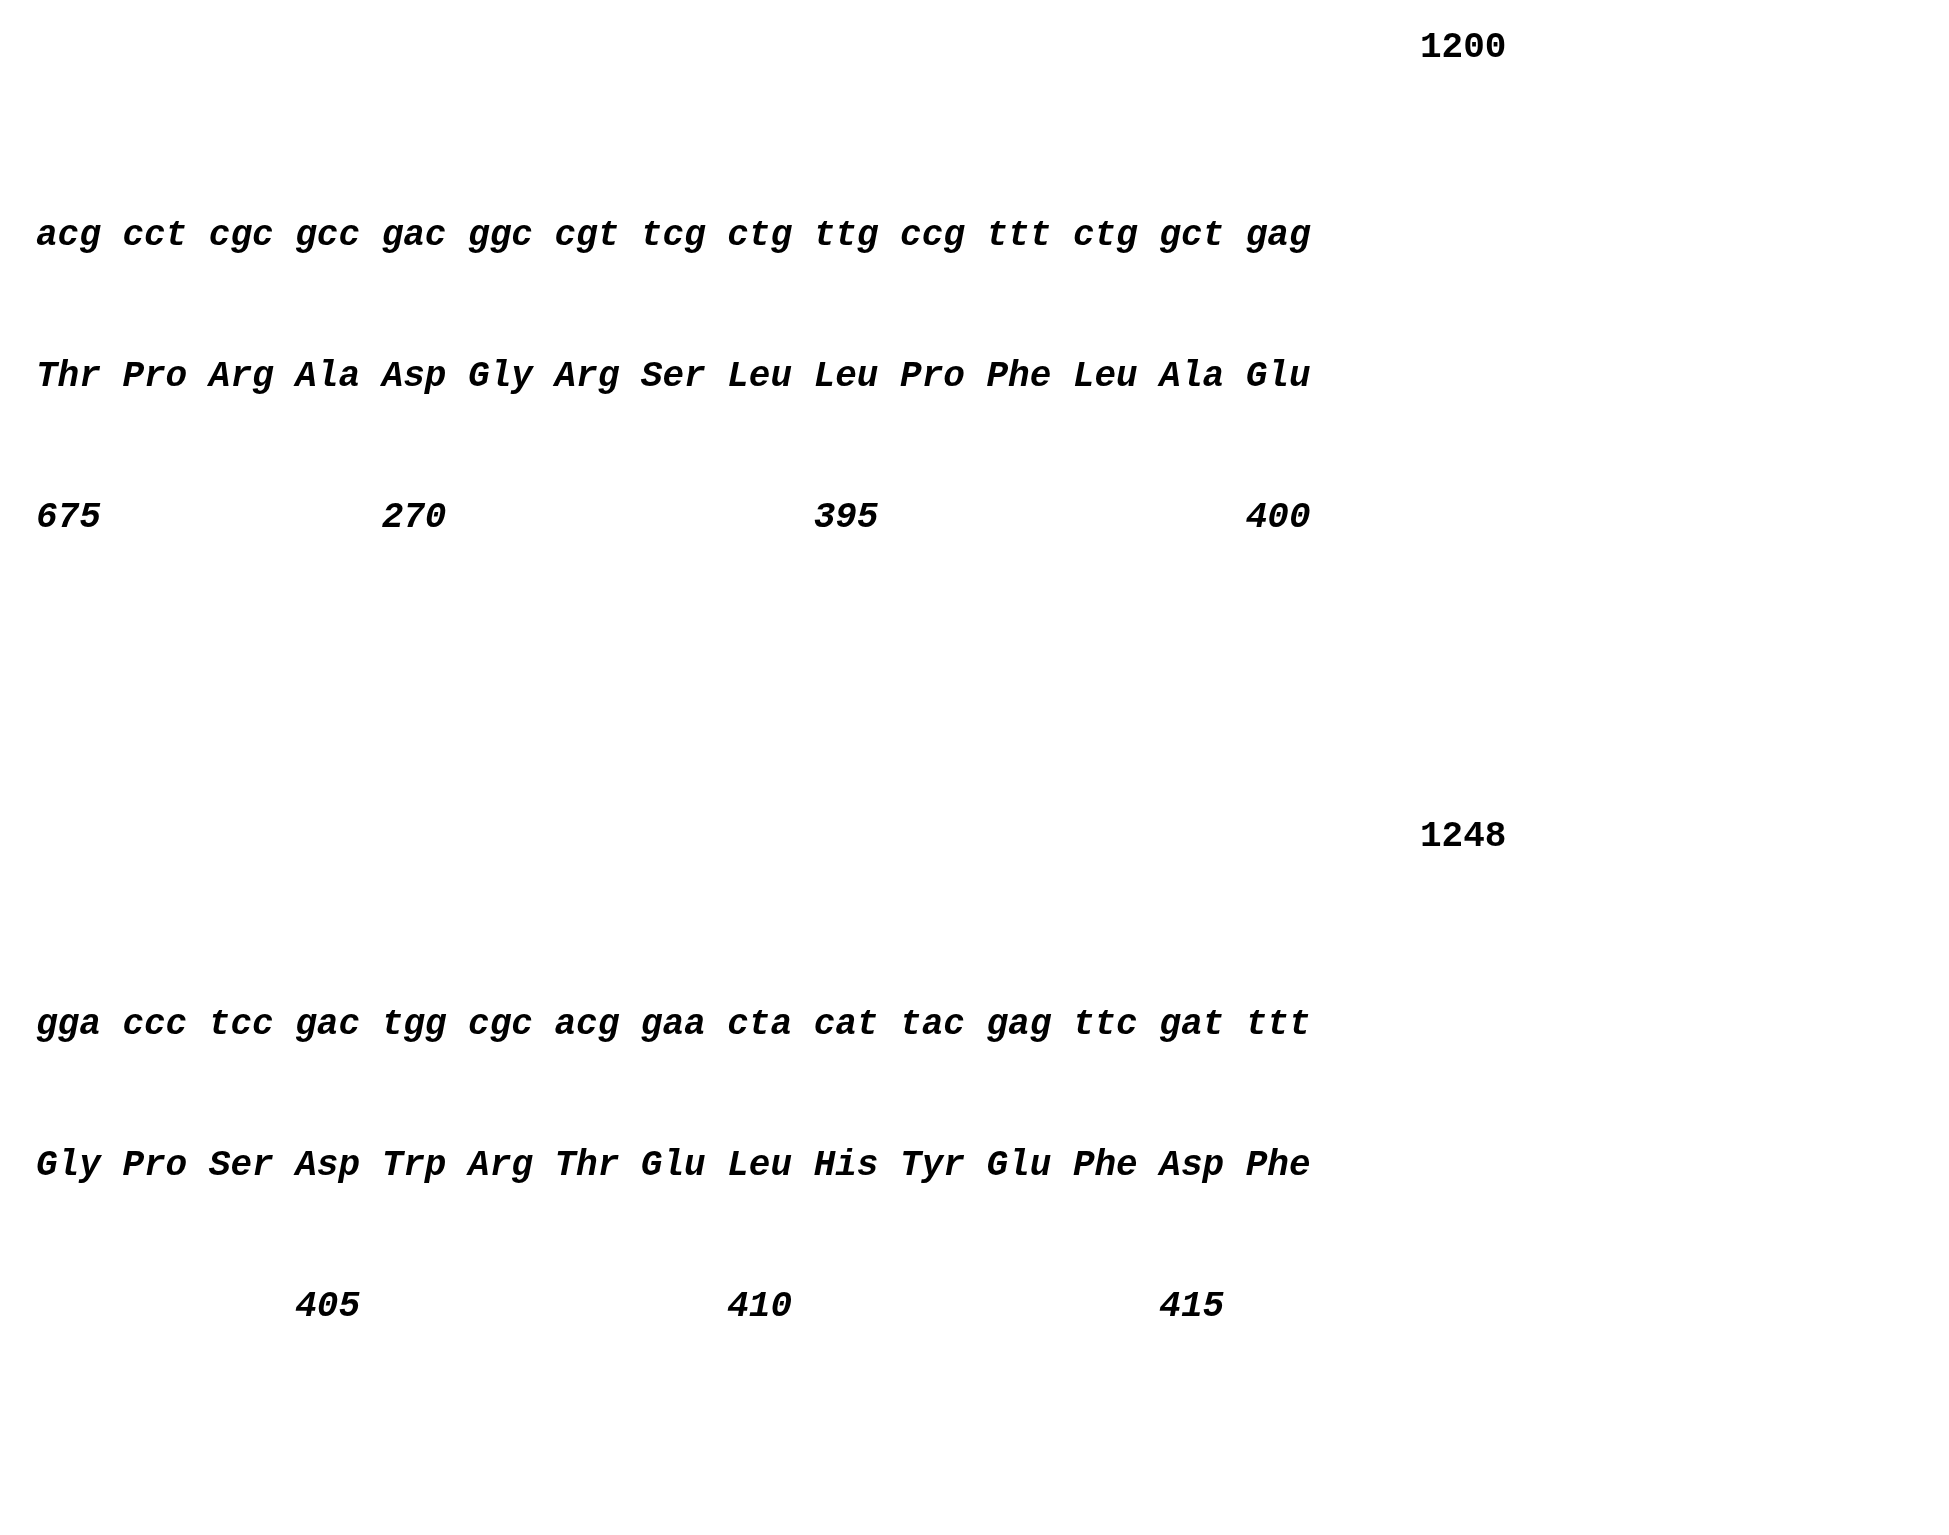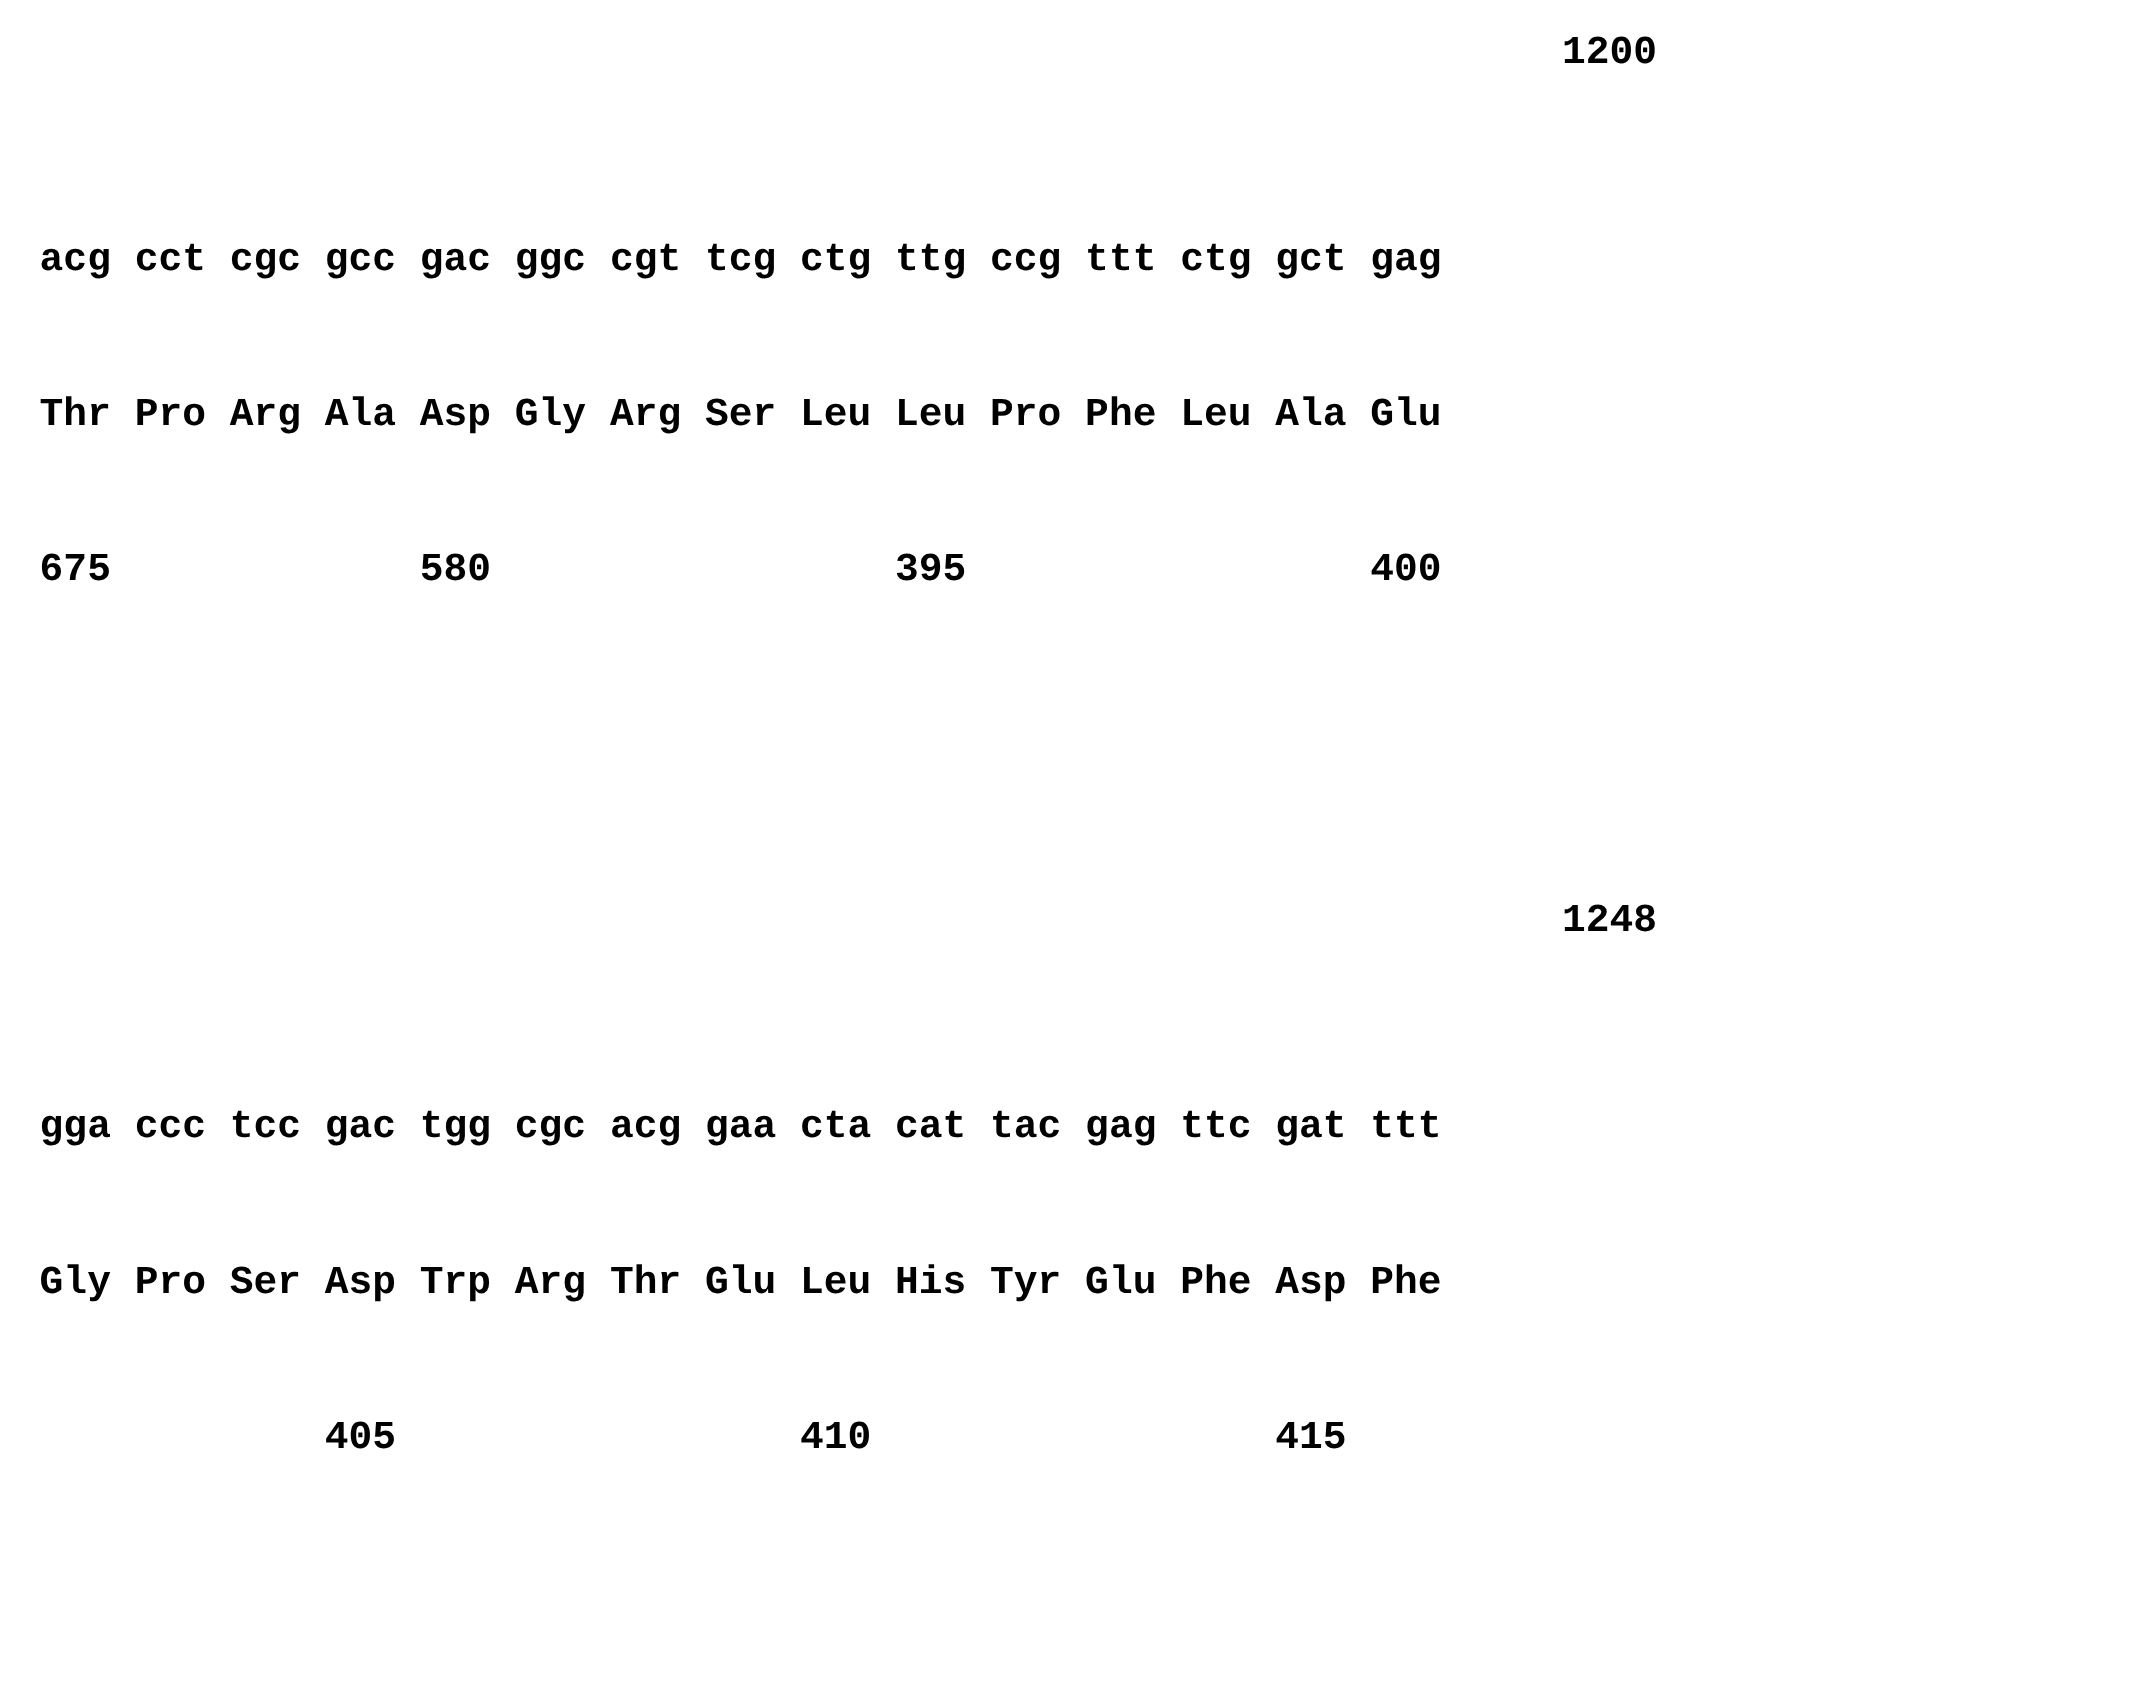--- a/index.html
+++ b/index.html
@@ -12,21 +12,21 @@
   .page { width: 1949px; height: 1535px; background: #ffffff; position: relative; }
   .sequence {
     position: relative;
     padding: 24px 0 0 36px;
     font-size: 36px;
     line-height: 47px;
     white-space: pre;
   }
   .block { position: relative; margin-bottom: 37px; }
   .cols { display: flex; }
-  .col { flex: 0 0 auto; width: 4ch; }
+  .col { flex: 0 0 auto; width: 4ch; font-style: italic; }
   .col > div { height: 47px; }
   .pos { position: absolute; left: 1384px; top: 0; height: 47px; text-align: center; }
 </style>
 </head>
 <body>
 
 <div class="page">
   <div class="sequence" id="sequence"><div class="block">
     <div class="cols"><div class="col">
     <div>acg</div>
@@ -40,21 +40,21 @@
     <div>cgc</div>
     <div>Arg</div>
     <div></div>
   </div><div class="col">
     <div>gcc</div>
     <div>Ala</div>
     <div></div>
   </div><div class="col">
     <div>gac</div>
     <div>Asp</div>
-    <div>580</div>
+    <div>270</div>
   </div><div class="col">
     <div>ggc</div>
     <div>Gly</div>
     <div></div>
   </div><div class="col">
     <div>cgt</div>
     <div>Arg</div>
     <div></div>
   </div><div class="col">
     <div>tcg</div>

